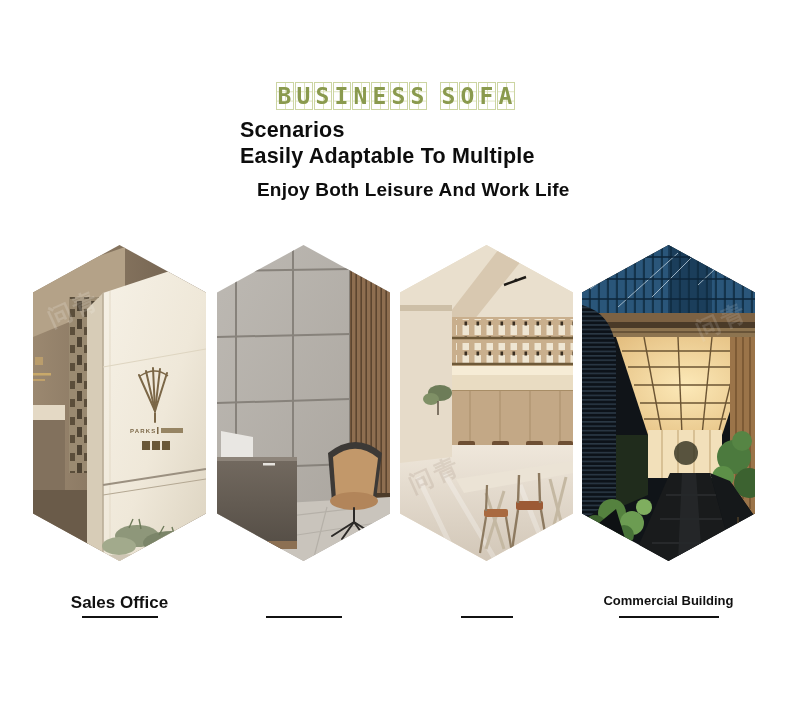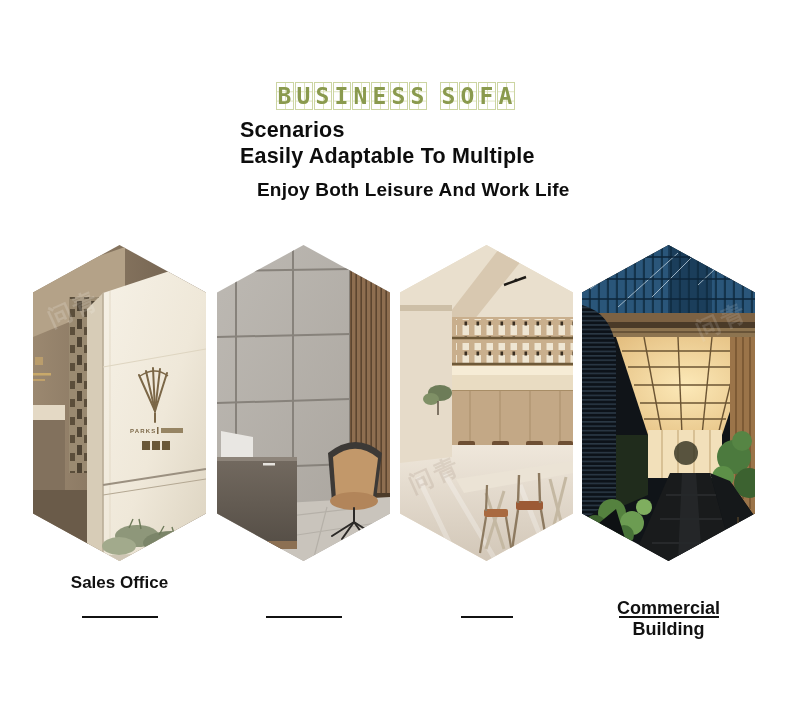--- a/index.html
+++ b/index.html
@@ -26,24 +26,24 @@
   .scenario { position:absolute; top:245px; width:173px; }
   .scenario.s1 { left:33px; } .scenario.s2 { left:217px; } .scenario.s3 { left:400px; } .scenario.s4 { left:582px; }
   .hex { position:relative; width:173px; height:316px; overflow:hidden;
          clip-path: polygon(50% 0%, 100% 15%, 100% 85%, 50% 100%, 0% 85%, 0% 15%); }
   .hex svg { display:block; width:100%; height:100%; }
   .wm { position:absolute; font-size:24px; font-weight:bold; letter-spacing:3px; transform:rotate(-24deg); pointer-events:none; }
   .wm-1 { top:48px; left:14px; color:rgba(255,255,255,.16); }
   .wm-3 { bottom:70px; left:8px; color:rgba(150,130,110,.18); }
   .wm-4 { top:60px; right:6px; color:rgba(230,230,230,.15); }
 
-  .scenario .label { position:absolute; top:328px; left:0; width:100%; text-align:center; color:#111; font-weight:bold; }
+  .scenario .label { position:absolute; top:348px; left:0; width:100%; text-align:center; color:#111; font-weight:bold; }
   .s1 .label, .s2 .label { font-size:17px; }
   .s3 .label { font-size:21.5px; }
-  .s4 .label { font-size:18px;margin-top:25px; }
+  .s4 .label { font-size:13px; }
   .underline { position:absolute; top:371px; left:50%; transform:translateX(-50%); height:2px; background:#111; }
   .s1 .underline { width:76px; } .s2 .underline { width:76px; } .s3 .underline { width:52px; } .s4 .underline { width:100px; }
 </style>
 </head>
 <body>
 
 <div class="canvas">
 
   <div class="brand-title">
       <span class="brand-letter">B</span>

